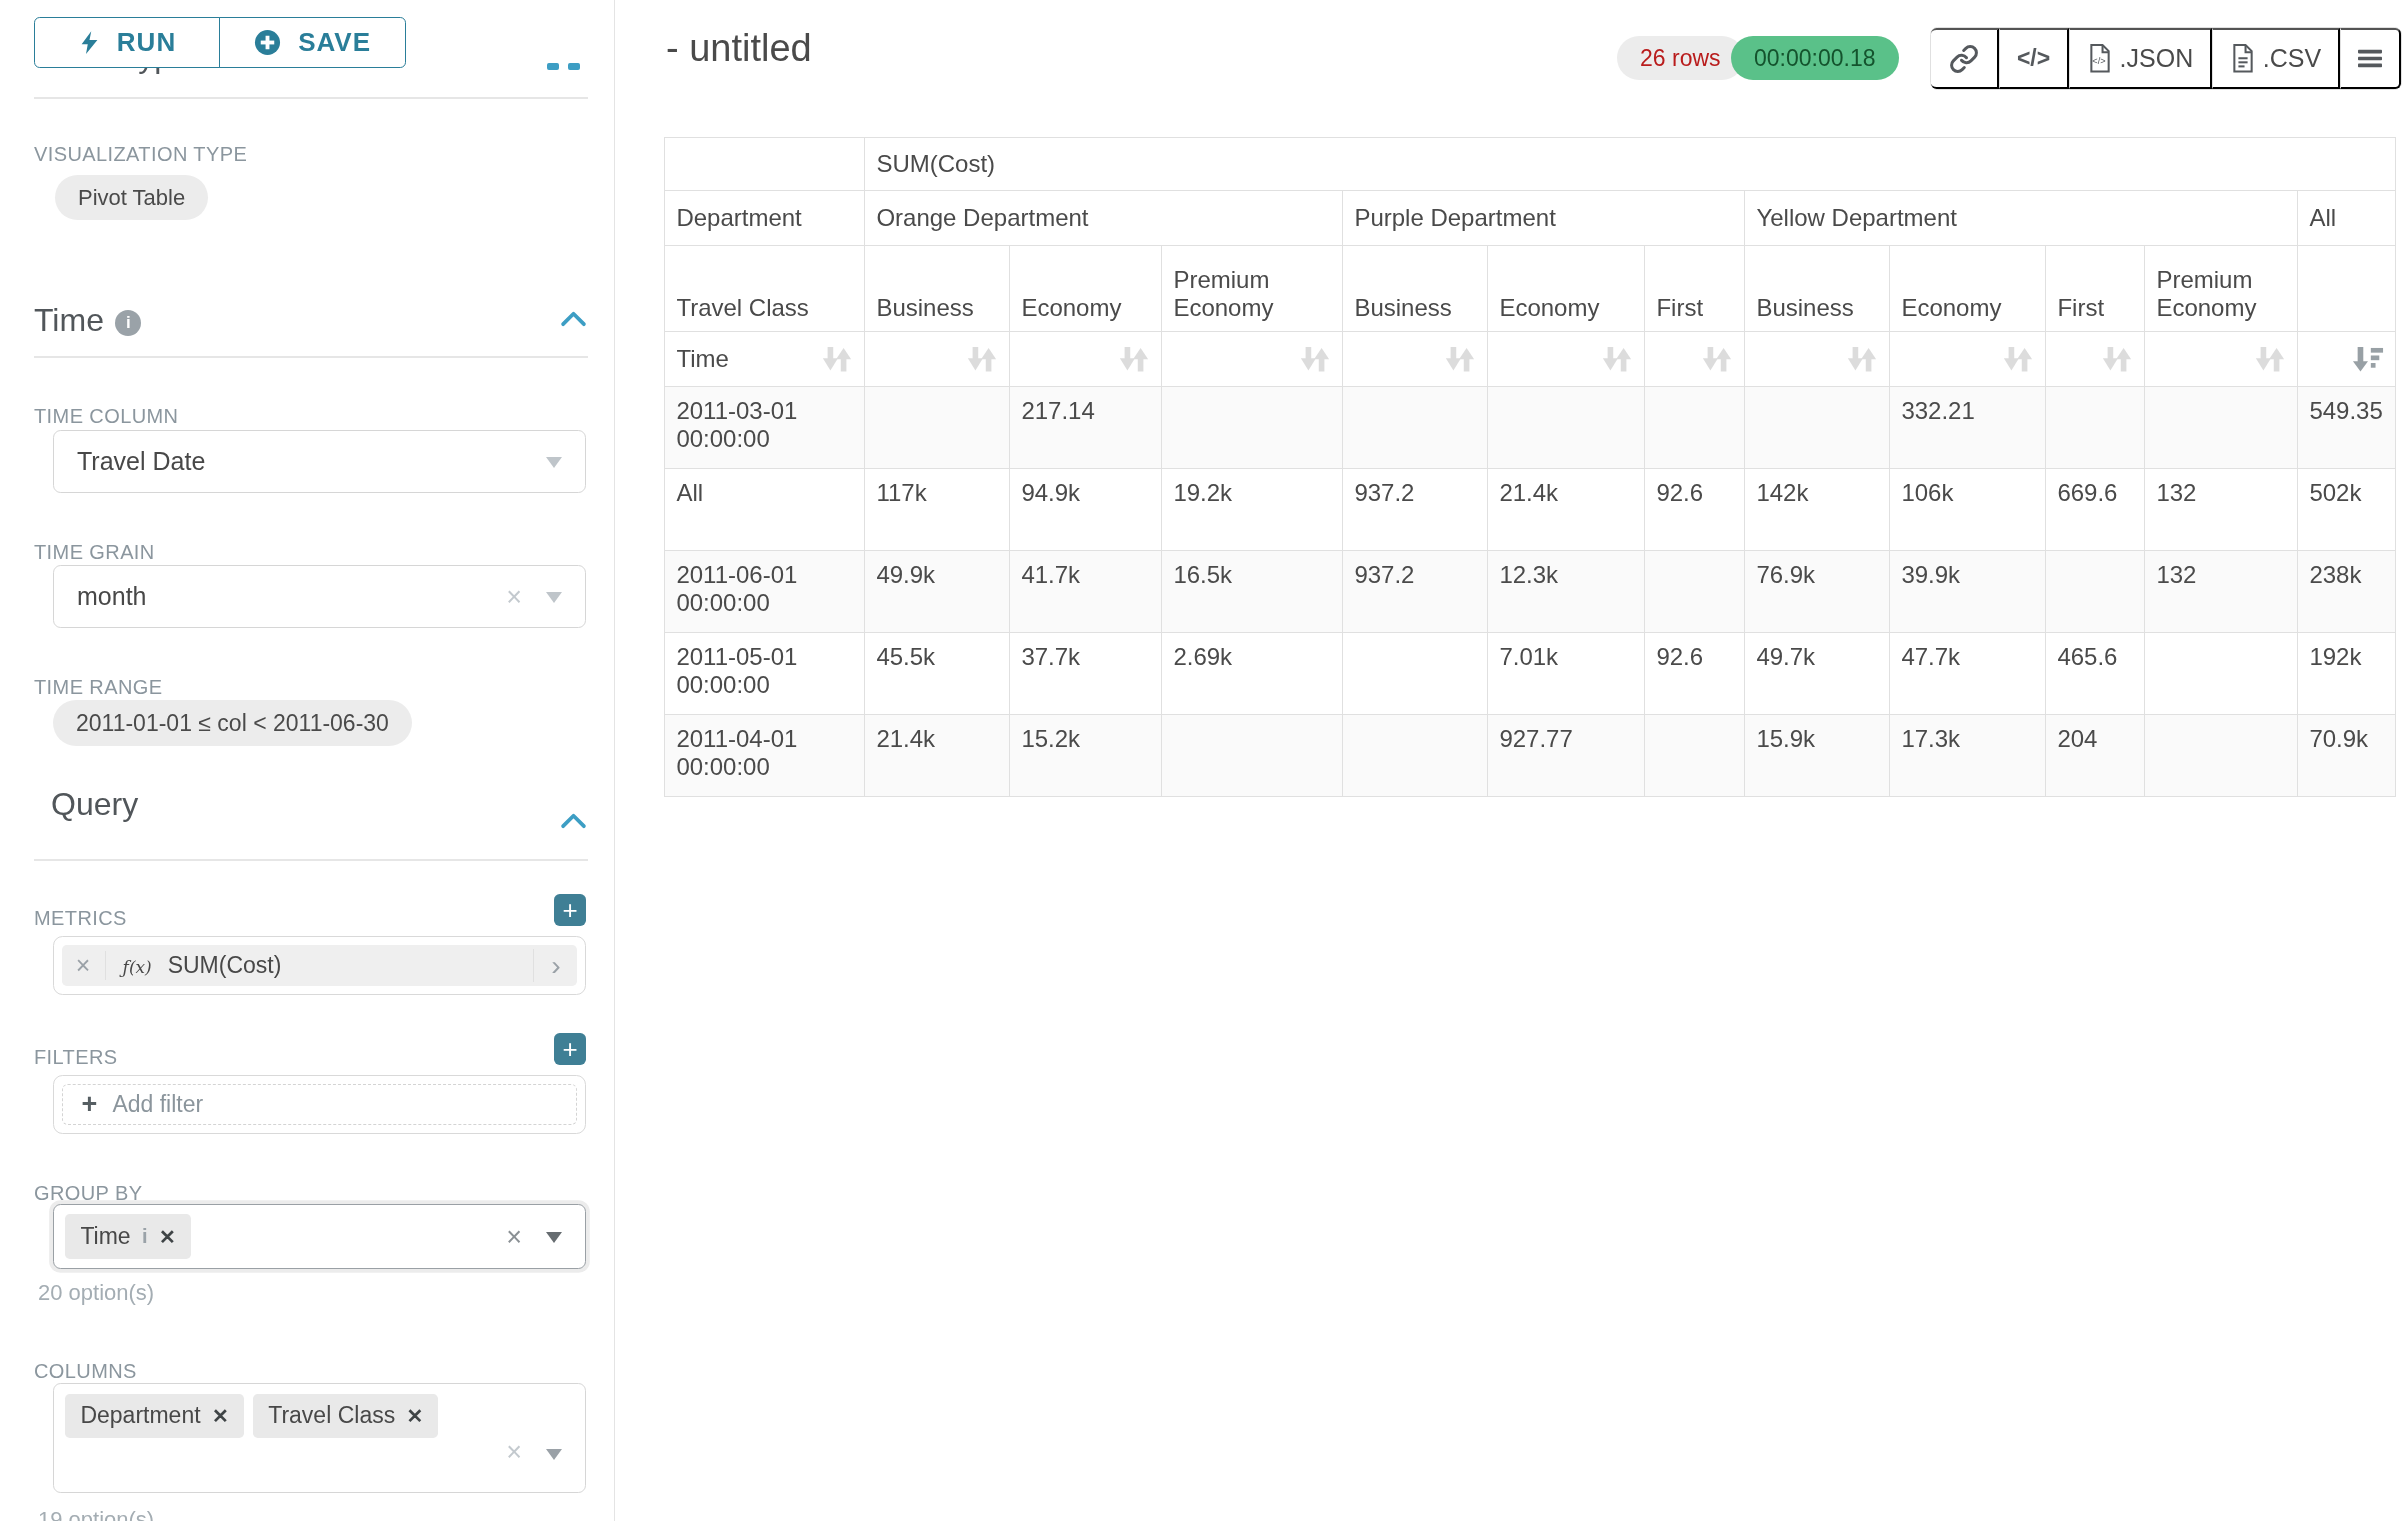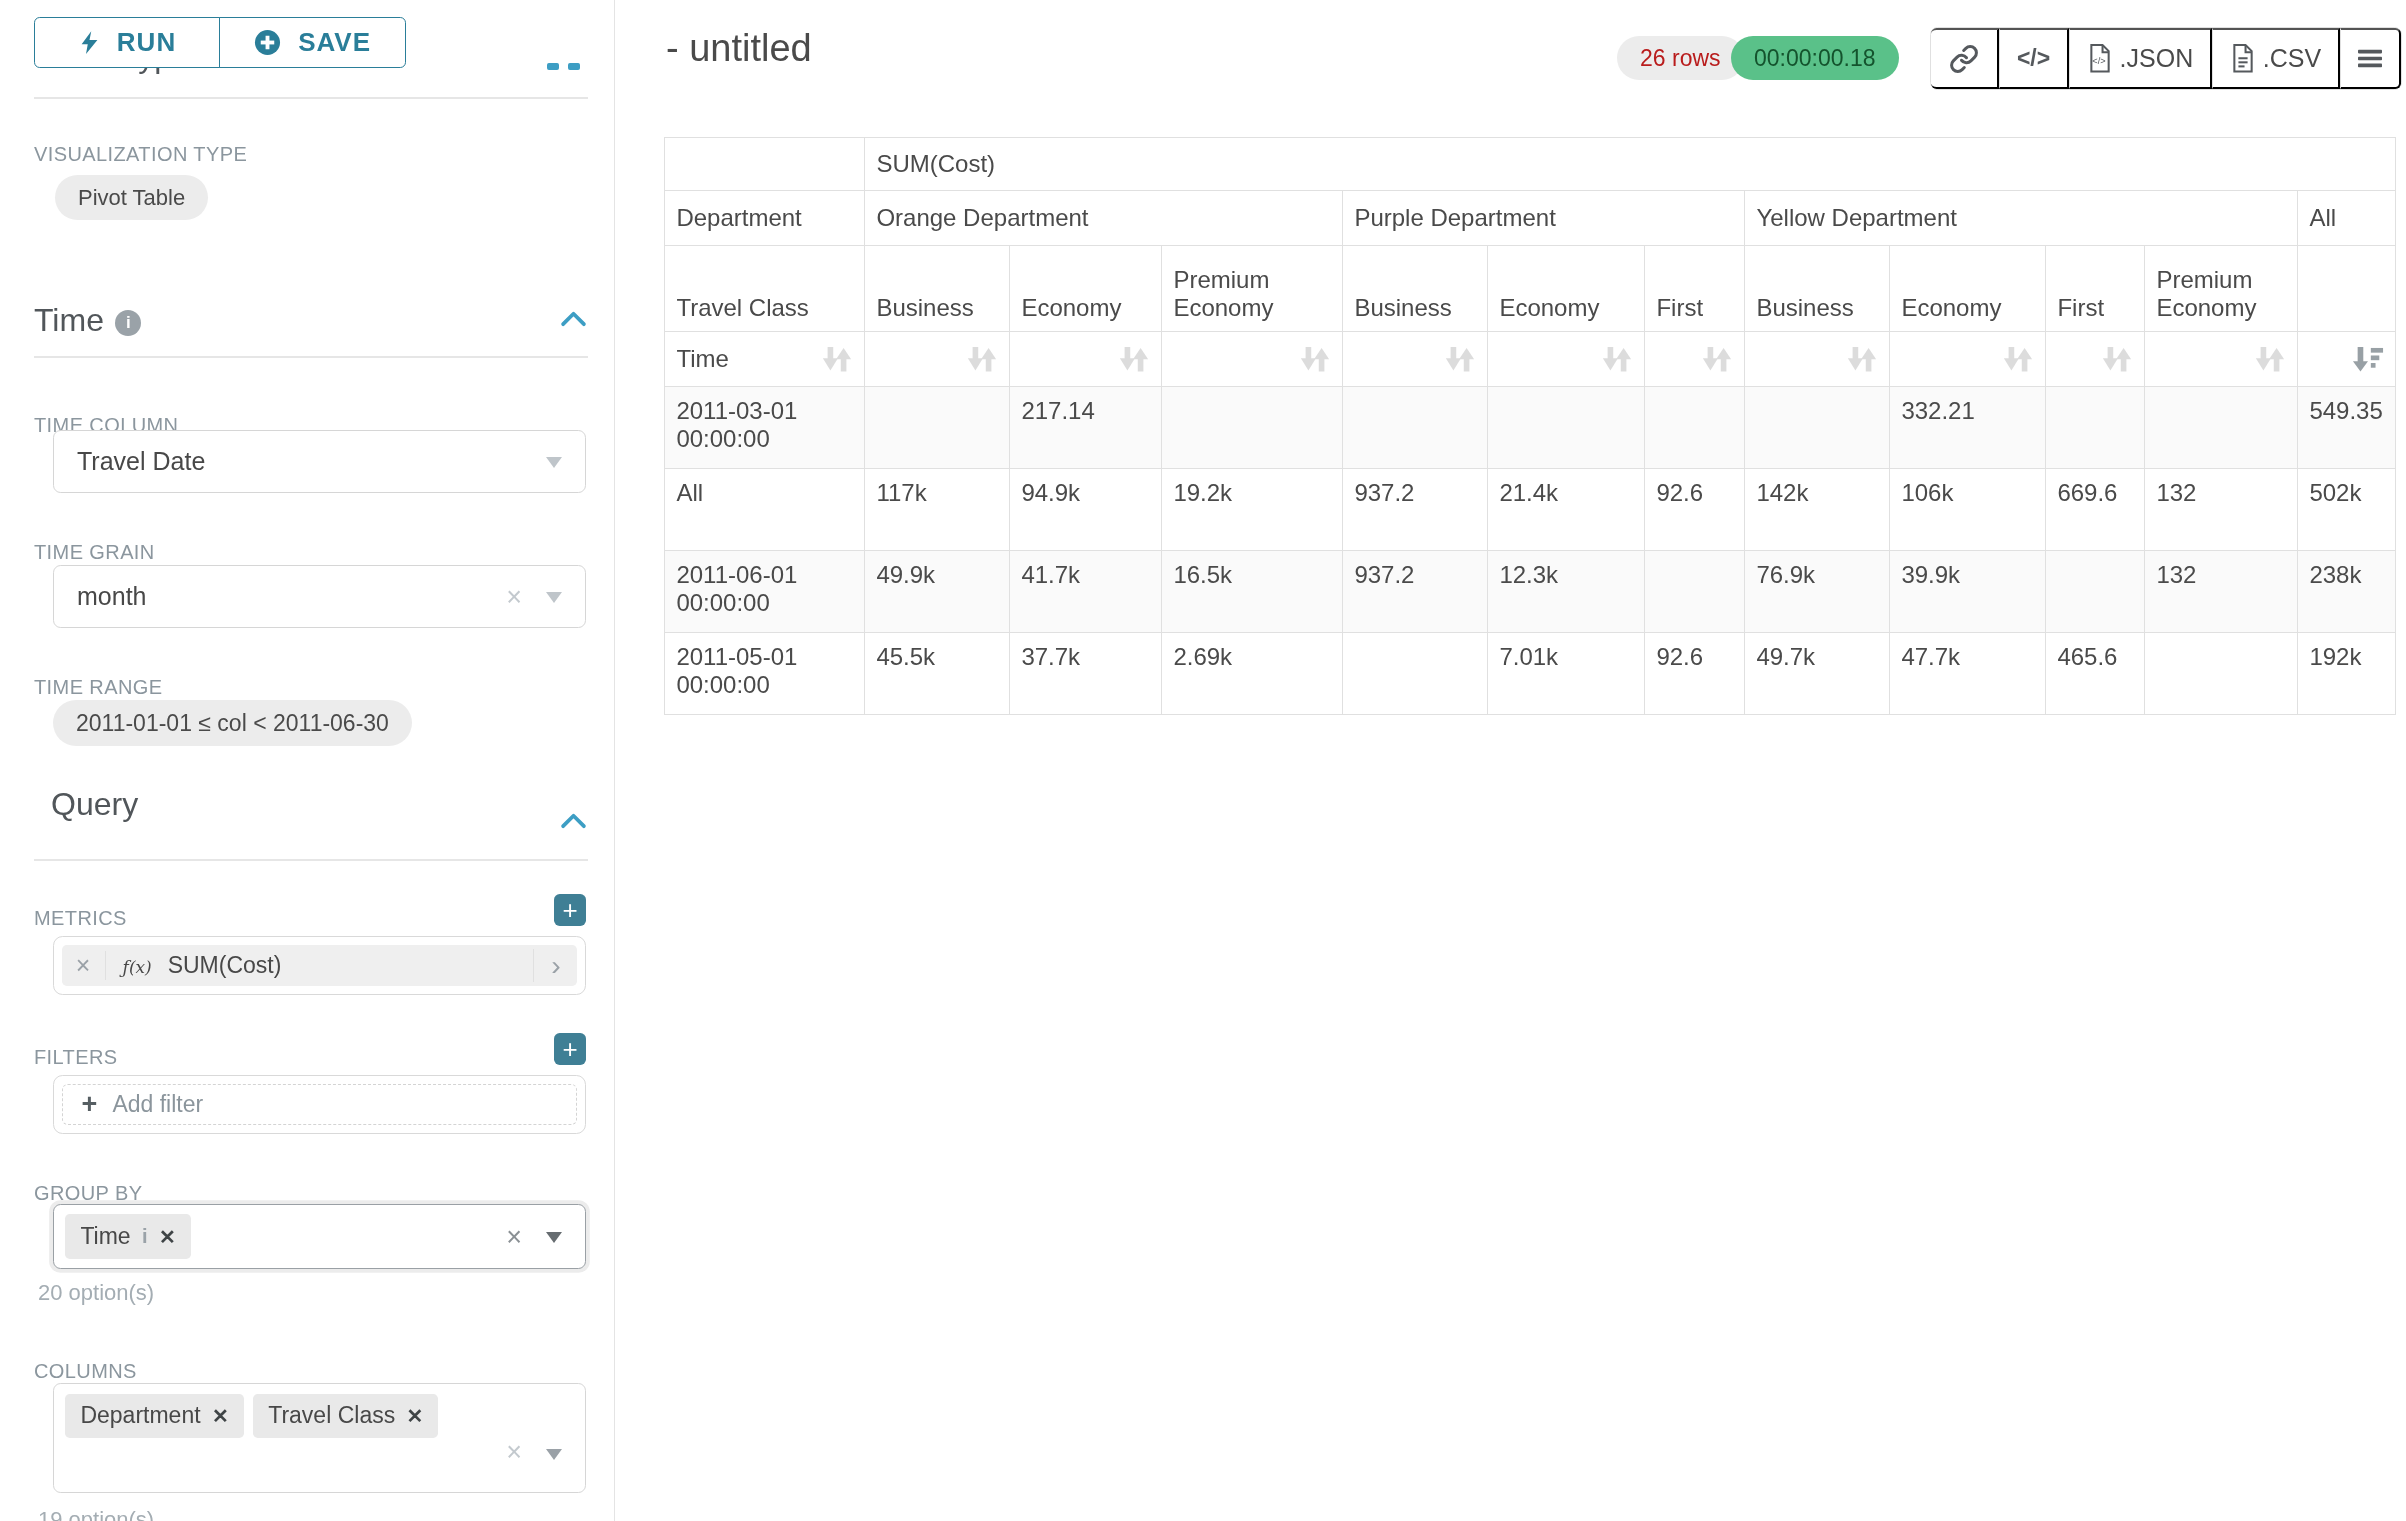--- a/index.html
+++ b/index.html
@@ -126,21 +126,21 @@
   <div class="section-heading" style="top:302px;">
     <span>Time</span><span class="info-circle">i</span>
   </div>
   <span class="chev-up" style="top:310px;">
     <svg width="27" height="17" viewBox="0 0 28 18">
       <polyline points="3,15 14,4 25,15" fill="none" stroke="#3d9ec4" stroke-width="4" stroke-linecap="round" stroke-linejoin="round"></polyline>
       </svg>
   </span>
   <div class="sec-divider" style="top:356px;"></div>
 
-  <div class="field-label" style="top:405px;margin-top:9px;">TIME COLUMN</div>
+  <div class="field-label" style="top:405px;">TIME COLUMN</div>
   <div class="select" style="top:430px;">
     <span>Travel Date</span>
     <span class="caret"></span>
   </div>
 
   <div class="field-label" style="top:541px;">TIME GRAIN</div>
   <div class="select" style="top:565px;">
     <span>month</span>
     <span class="clear-x">×</span>
     <span class="caret"></span>
@@ -479,17 +479,31 @@
             <td>2.69k</td>
             <td></td>
             <td>7.01k</td>
             <td>92.6</td>
             <td>49.7k</td>
             <td>47.7k</td>
             <td>465.6</td>
             <td></td>
             <td>192k</td>
           </tr>
+          <tr>
+            <th>2011-04-01 00:00:00</th>
+            <td>21.4k</td>
+            <td>15.2k</td>
+            <td></td>
+            <td></td>
+            <td>927.77</td>
+            <td></td>
+            <td>15.9k</td>
+            <td>17.3k</td>
+            <td>204</td>
+            <td></td>
+            <td>70.9k</td>
+          </tr>
         </tbody>
       </table>
   </div>
 </div>
 
 
 </body></html>

